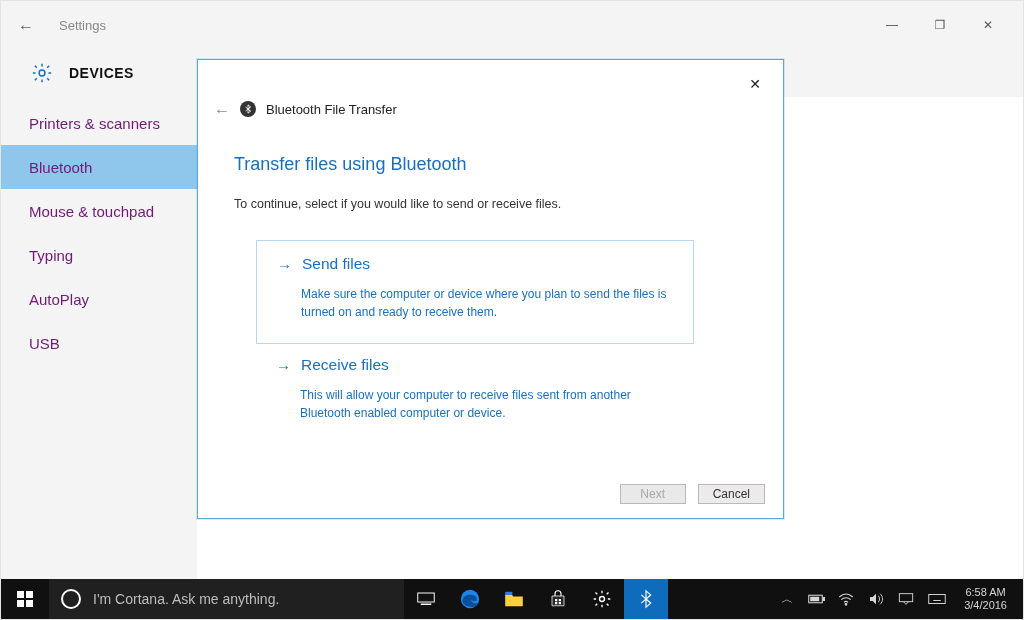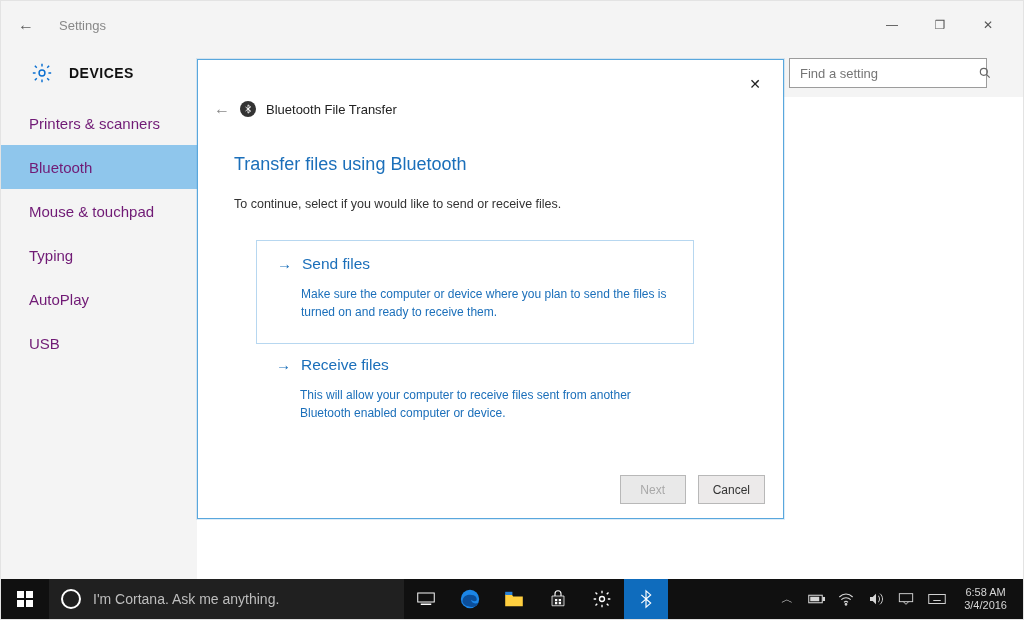--- a/index.html
+++ b/index.html
@@ -36,21 +36,21 @@
   .dialog-head .dialog-title { font-size:13px; font-weight:500; color:#222;}
   .dialog-body { padding:20px 36px 0 36px; }
   .dialog-body h2 { color:#1b6fba; font-weight:400; font-size:18px; margin:16px 0 20px 0;}
   .dialog-body p { color:#333; font-size:12.5px; line-height:1.5; margin:6px 0;}
   .option-card { border:1px solid #b7d7f0; padding:14px 20px 22px 20px; margin:26px 0 12px 22px; width:438px;}
   .option-plain { padding:0 20px 22px 20px; margin:10px 0 0 22px; width:438px;}
   .opt-title { color:#1b6fba; font-size:15.5px; display:flex; align-items:center; gap:10px;}
   .opt-title .arrow { font-size:15px; }
   .opt-desc { color:#1b6fba; font-size:12px; line-height:1.5; margin-top:12px; padding-left:24px;}
   .dialog-footer { position:absolute; bottom:14px; right:18px; display:flex; gap:12px;}
-  .dialog-footer button { min-width:66px; height:29px; font-size:12px; border:1px solid #b8b8b8; background:#eceaea; color:#333; padding:0 14px; cursor:pointer;}
+  .dialog-footer button { min-width:66px; height:20px; font-size:12px; border:1px solid #b8b8b8; background:#eceaea; color:#333; padding:0 14px; cursor:pointer;}
   .dialog-footer button.disabled { color:#a8a8a8; background:#e9e9e9; cursor:default;}
   
   .taskbar { position:absolute; left:0; bottom:0; width:100%; height:40px; background:#101010; display:flex; align-items:center; color:#fff;}
   .taskbar .start { width:48px; height:40px; display:flex; align-items:center; justify-content:center;}
   .taskbar .start svg { width:16px; height:16px; fill:#fff;}
   .taskbar .cortana { display:flex; align-items:center; height:40px; background:#202020; padding-right:28px; width:355px;}
   .taskbar .cortana .ring { width:20px; height:20px; border:2px solid #fff; border-radius:50%; margin:0 12px;}
   .taskbar .cortana .prompt { color:#bdbdbd; font-size:14px;}
   .taskbar .taskview { width:44px; height:40px; display:flex; align-items:center; justify-content:center;}
   .taskbar .taskview svg { width:18px; height:14px; stroke:#fff; fill:none; stroke-width:1.3;}
@@ -78,29 +78,20 @@
   </div>
 
   <div class="devices-row">
     <div class="gear-circle">
       <svg viewBox="0 0 24 24" fill="none" stroke="#0a6fd1" stroke-width="1.6">
         <circle cx="12" cy="12" r="3.2"></circle>
         <path d="M12 2v3M12 19v3M4.2 4.2l2.1 2.1M17.7 17.7l2.1 2.1M2 12h3M19 12h3M4.2 19.8l2.1-2.1M17.7 6.3l2.1-2.1"></path>
       </svg>
     </div>
     <div class="devices-label">DEVICES</div>
-    <div class="searchbox">
-      <input placeholder="Find a setting" style="">
-      <span class="magnify">
-        <svg width="14" height="14" viewBox="0 0 24 24" fill="none" stroke="#666" stroke-width="2">
-          <circle cx="10" cy="10" r="6"></circle>
-            <line x1="20" y1="20" x2="14.5" y2="14.5"></line>
-        </svg>
-      </span>
-    </div>
   </div>
 
   <div class="content">
     <div class="leftnav">
       <div class="navitem">
           <span>Printers &amp; scanners</span>
         </div>
       <div class="navitem selected">
           <span>Bluetooth</span>
         </div>

